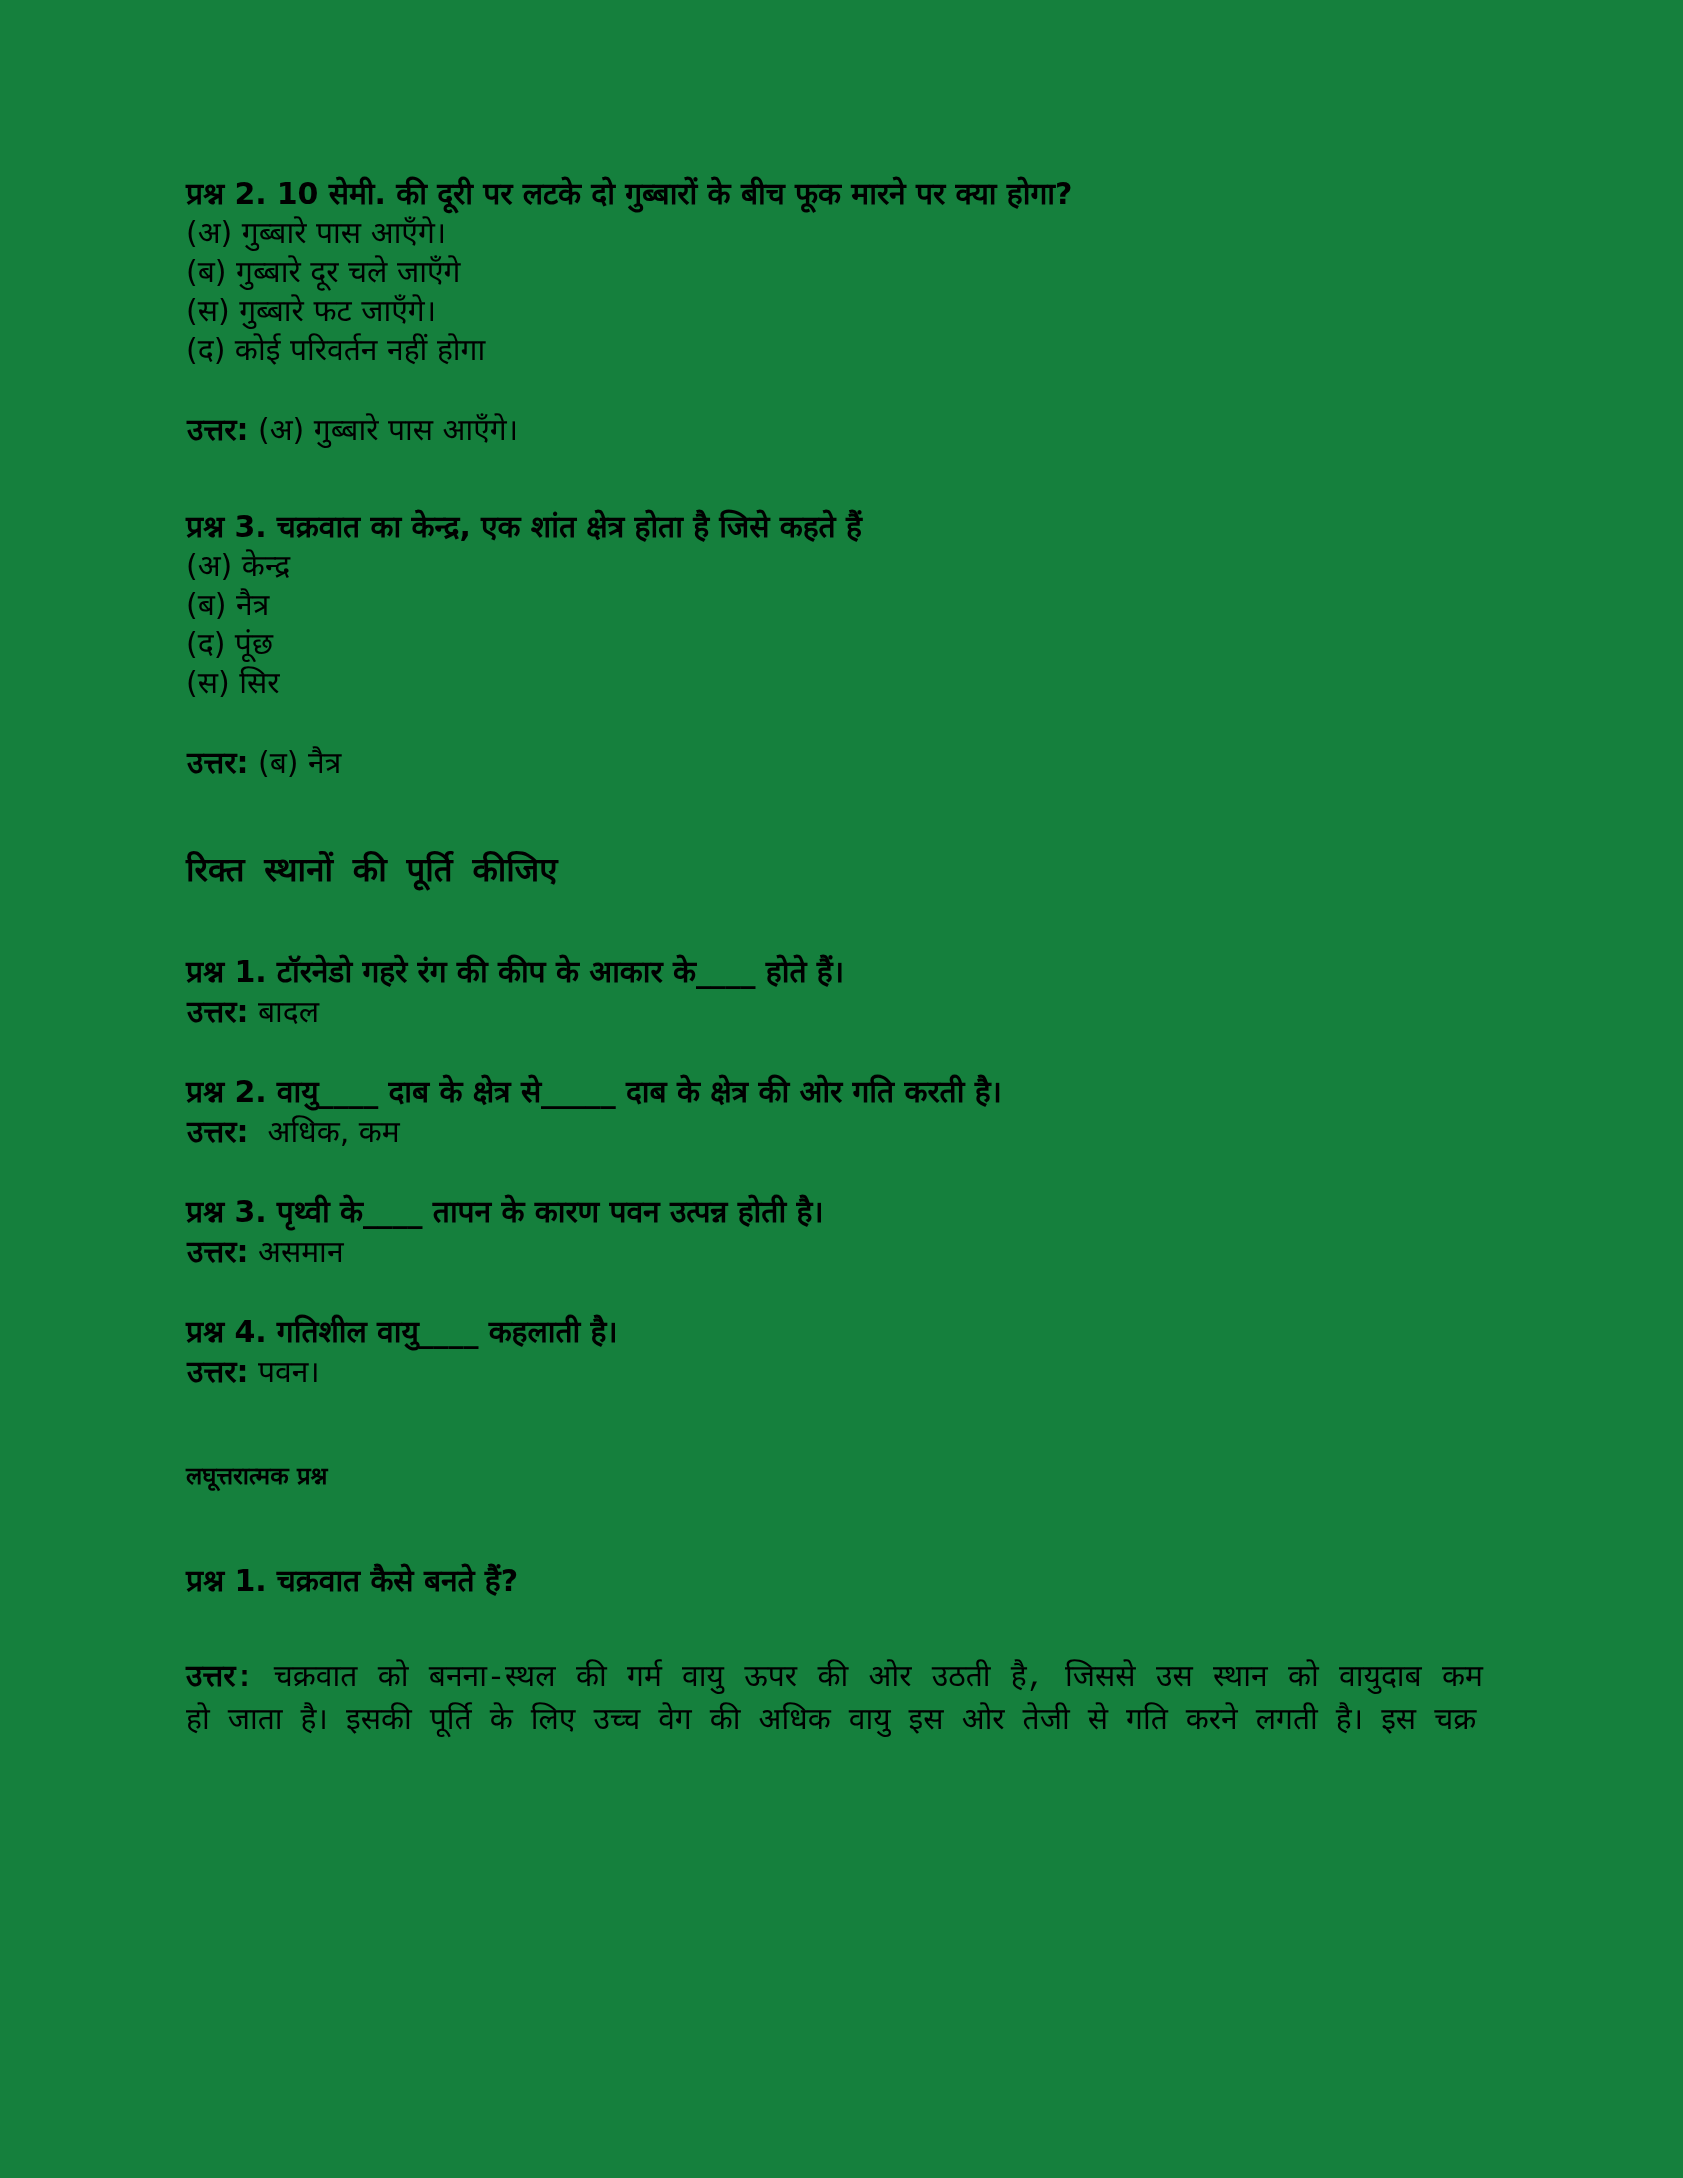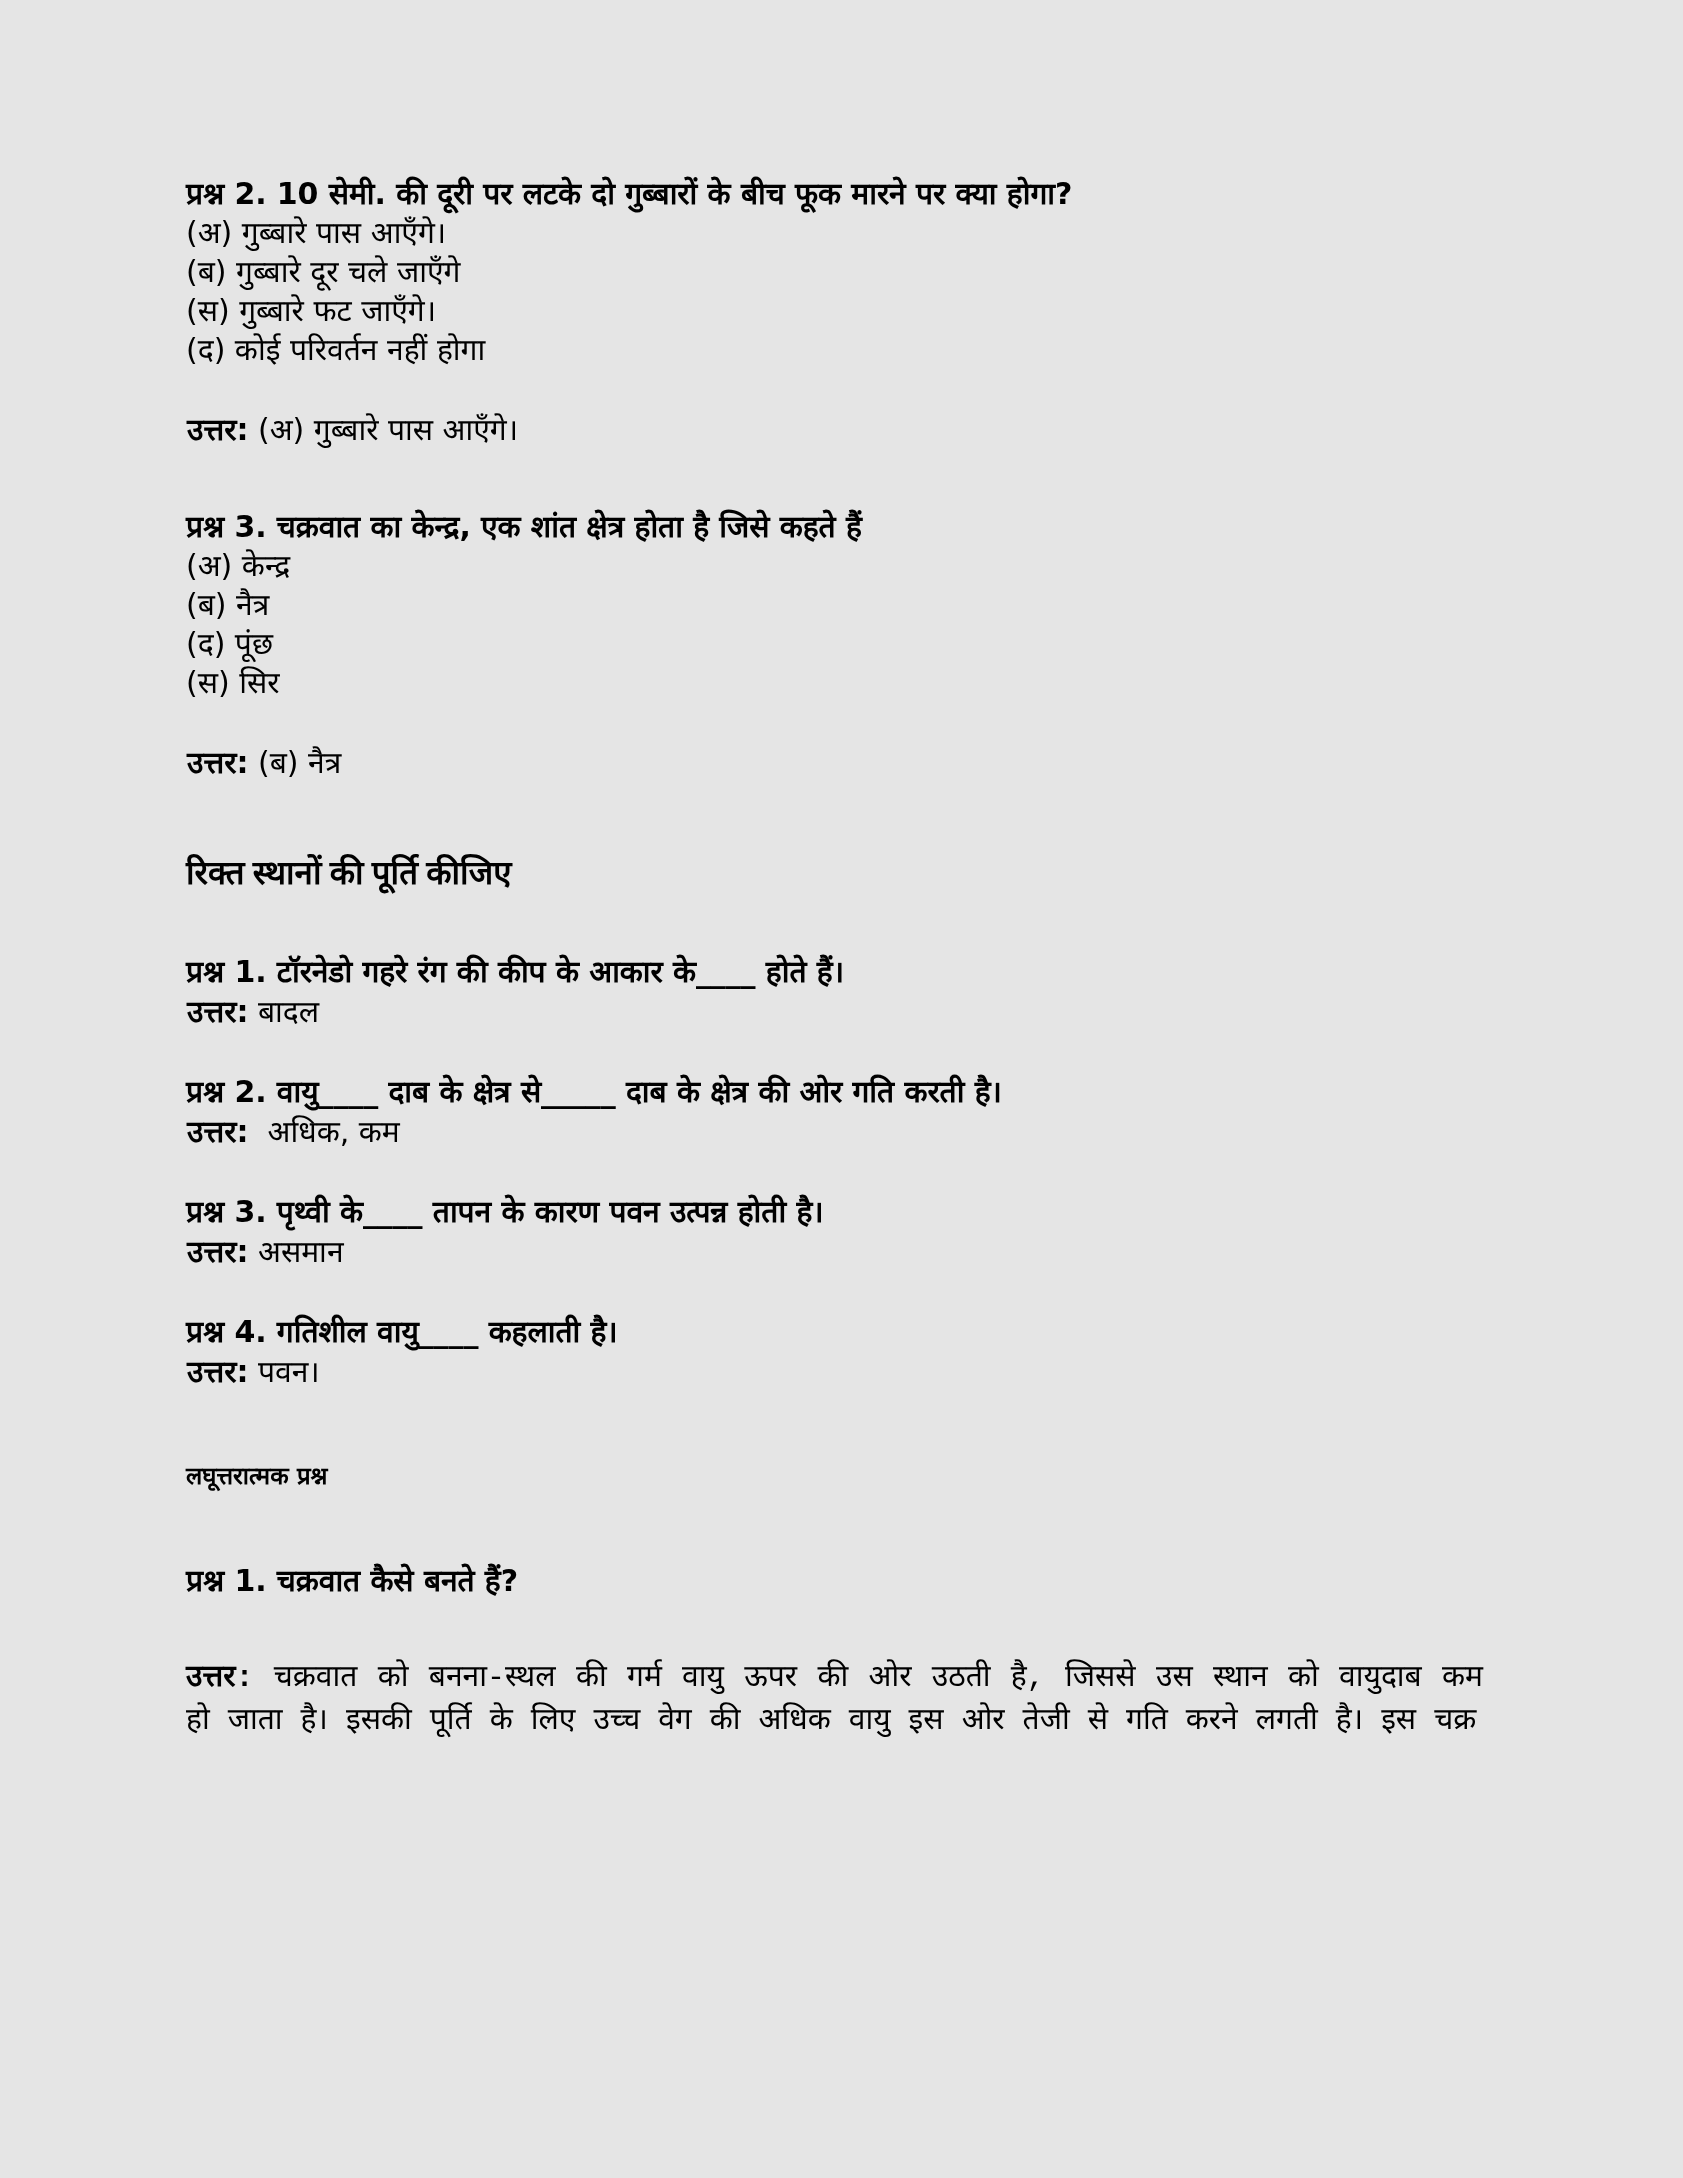--- a/index.html
+++ b/index.html
@@ -10,21 +10,21 @@
   }
   body {
     font-family: "Liberation Serif", "DejaVu Serif", serif;
     color: #000000;
   }
   .page {
     position: relative;
     width: 1683px;
     height: 2178px;
     margin: 0 auto;
-    background: #e5e5e5;
+    background: #15803d;
     box-sizing: border-box;
     overflow: hidden;
   }
   .content {
     position: absolute;
     left: 186px;
     top: 174px;
     width: 1297px;
   }
   .q-line {
@@ -51,21 +51,21 @@
     margin: 1px;
     white-space: pre-wrap;
   }
   .ans-line .ans-label {
     font-weight: bold;
   }
   .ans-line .ans-text {
     font-weight: normal;
   }
   .section-heading {
-    font-family: Liberation Serif, serif;
+    font-family: Liberation Mono, monospace;
     font-weight: bold;
     font-size: 33px;
     line-height: 1.30;
     margin: 0;
     white-space: pre-wrap;
   }
   .big-heading {
     font-family: "DejaVu Sans", "Liberation Sans", sans-serif;
     font-weight: bold;
     font-size: 24px;

